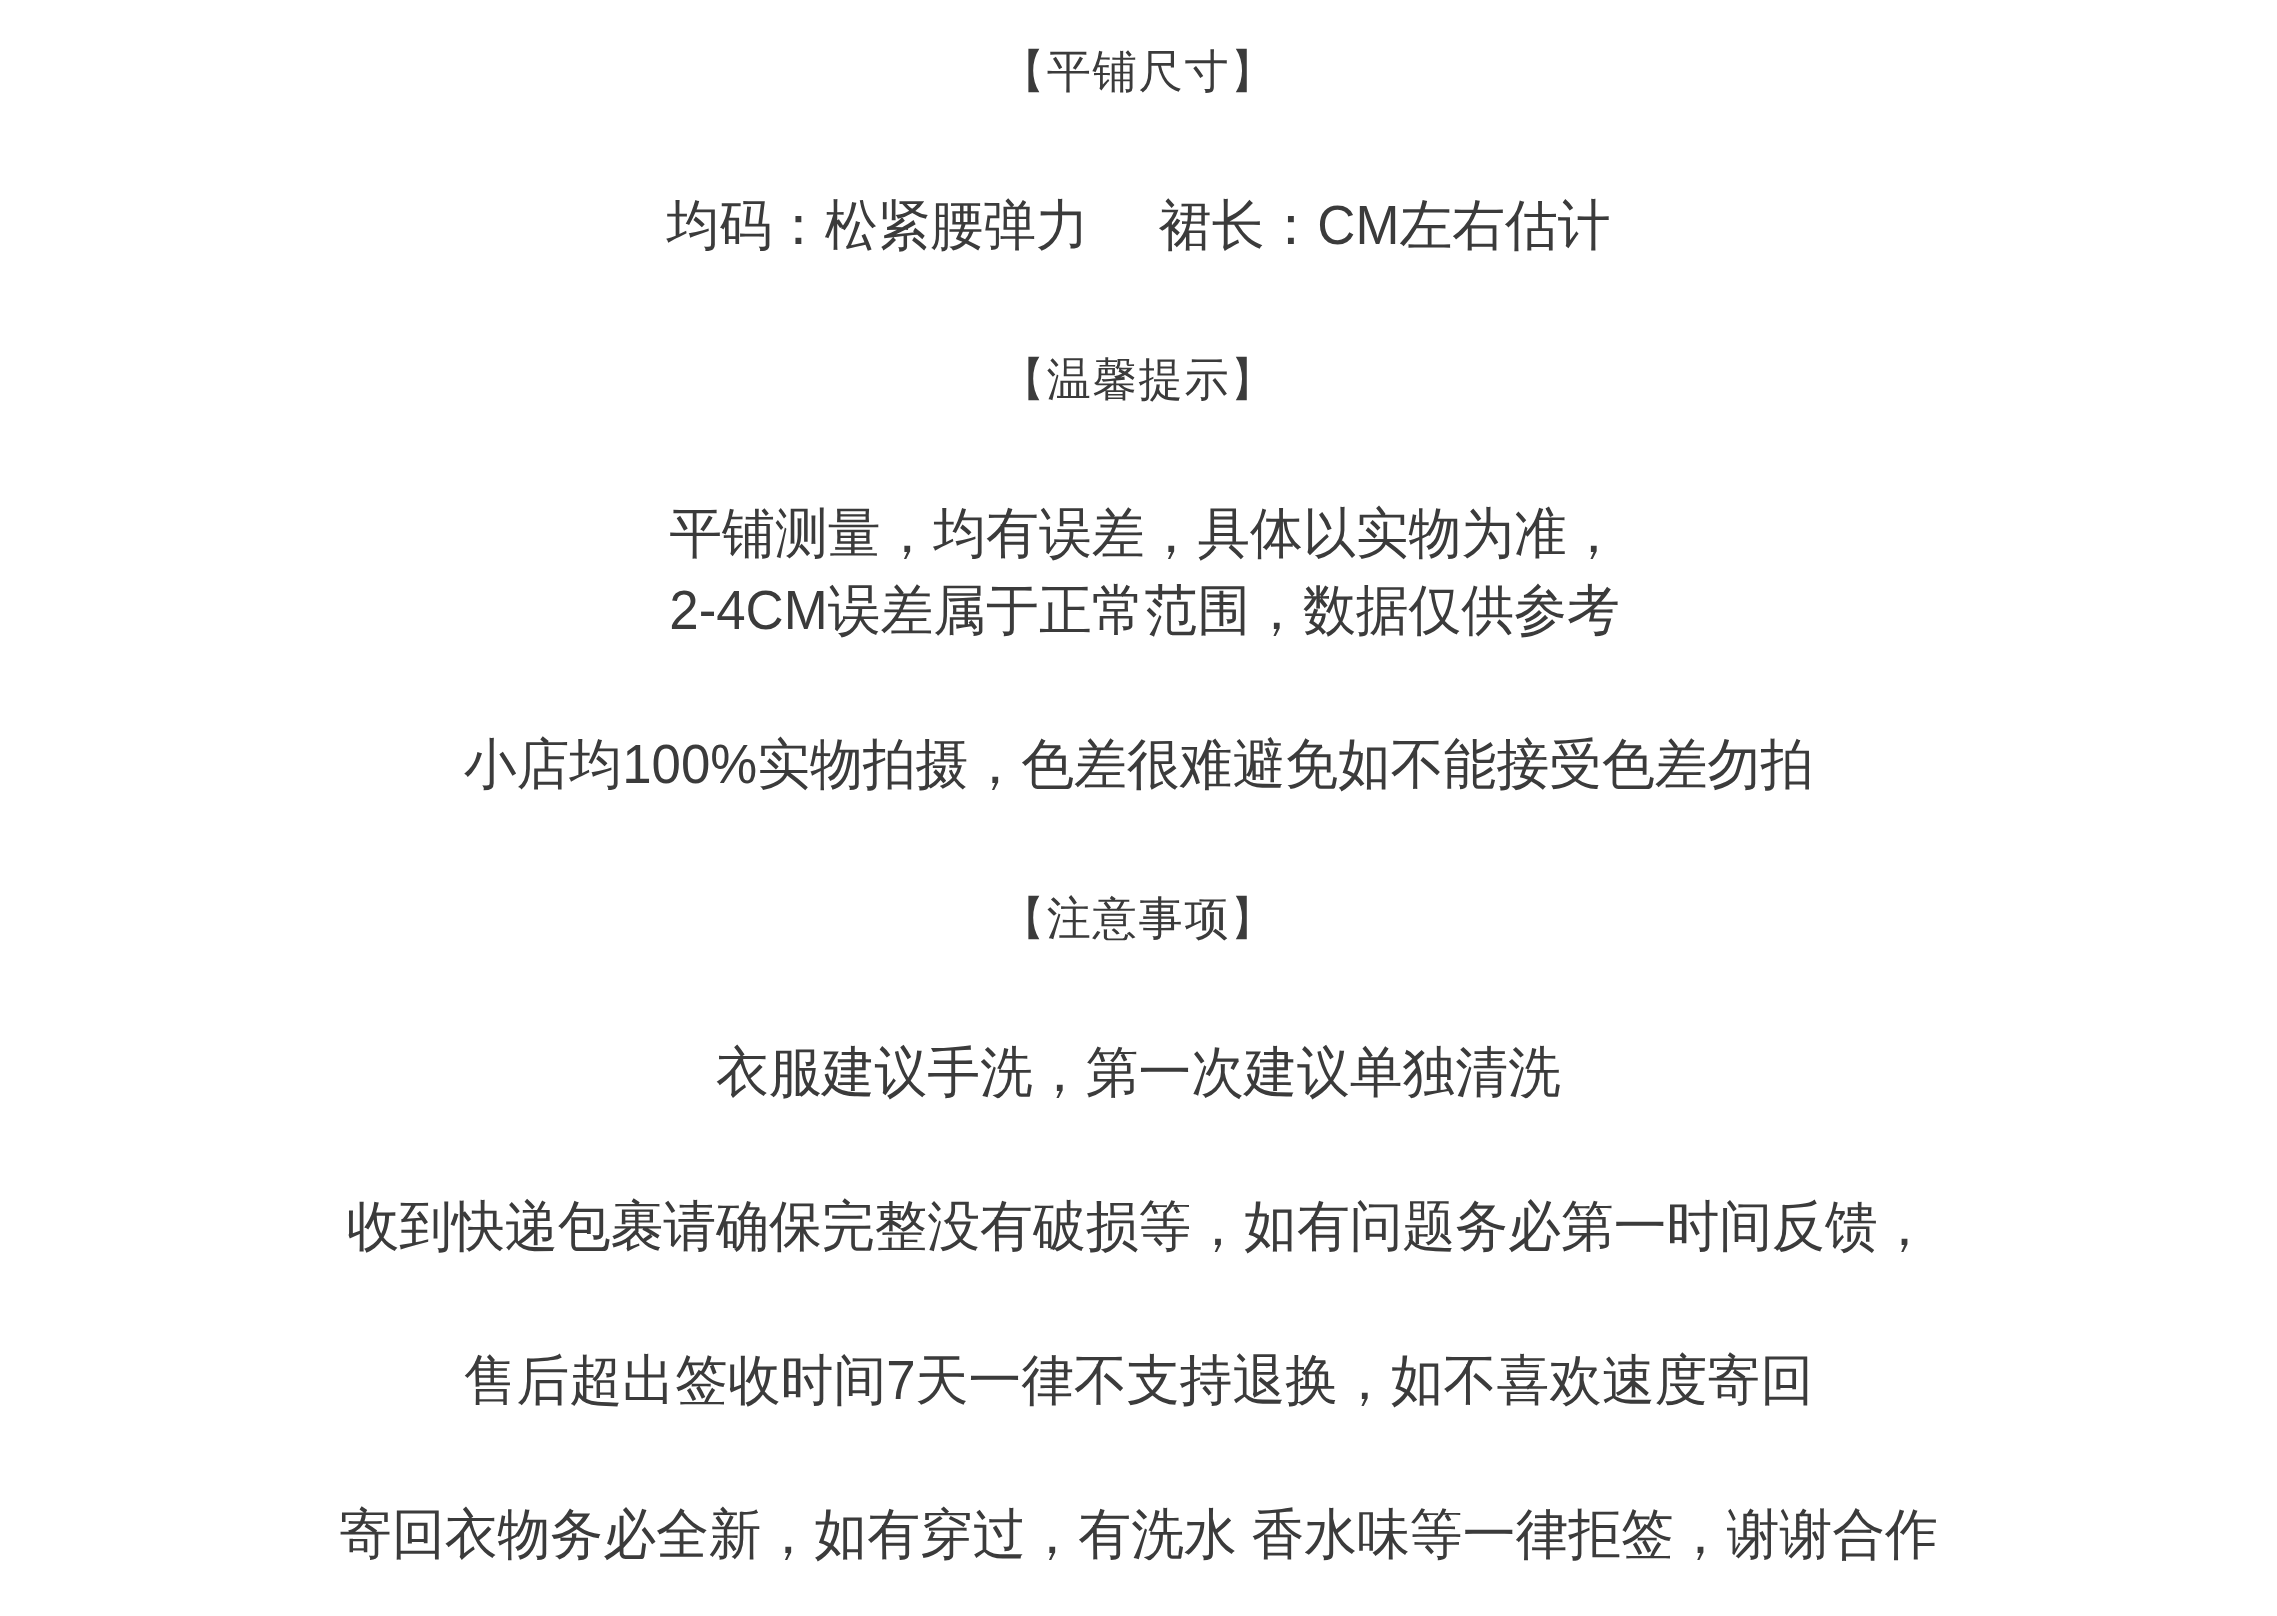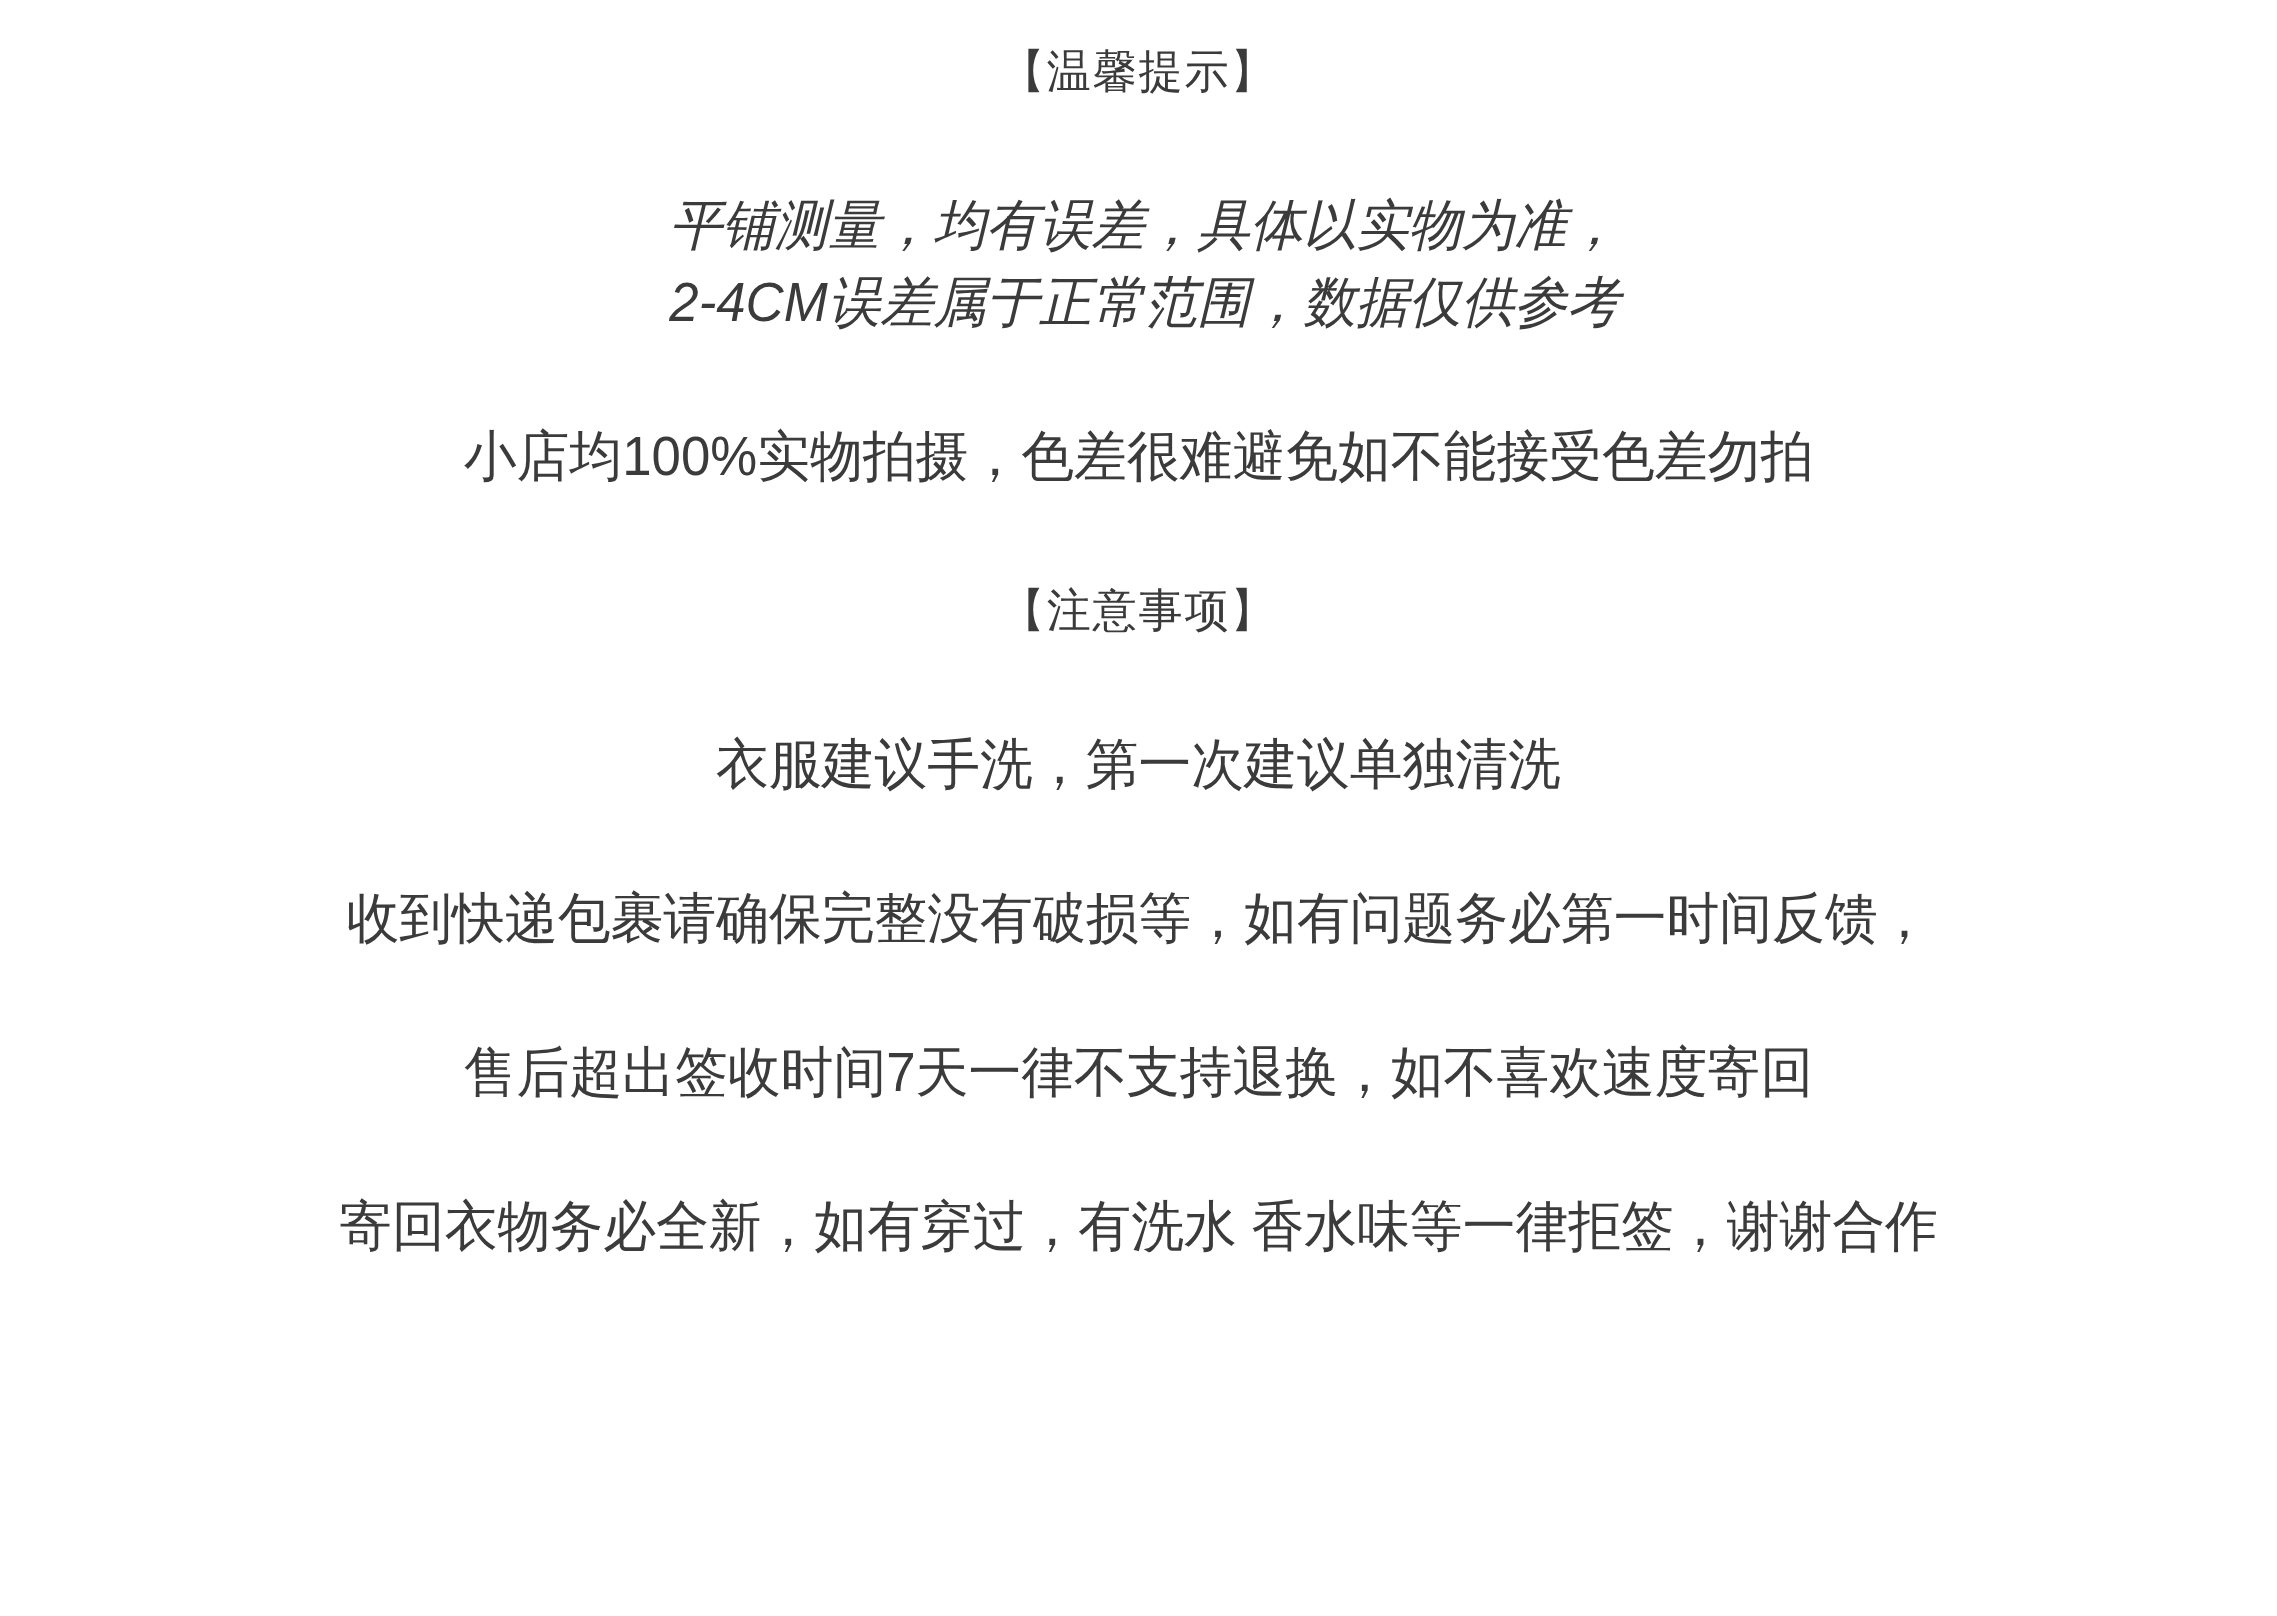--- a/index.html
+++ b/index.html
@@ -28,36 +28,42 @@
     white-space: nowrap;
     transform: scaleX(0.96);
     transform-origin: center;
   }
   .heading {
     font-size: 46px;
     letter-spacing: 1.8px;
   }
   .para {
     margin: 0 0 77px 12px;
-    font-style: italic;
   }
   .para .line {
     margin: 0;
   }
   .size-line {
     display: flex;
     justify-content: center;
     gap: 73px;
   }
 </style>
 </head>
 <body>
 
 <div class="page">
 
+  <section>
+    <div class="line heading">【平铺尺寸】</div>
+    <div class="line size-line">
+      <span>均码：松紧腰弹力</span>
+      <span>裙长：CM左右估计</span>
+    </div>
+  </section>
 
   <section>
     <div class="line heading">【温馨提示】</div>
     <div class="para">
       <div class="line">平铺测量，均有误差，具体以实物为准，</div>
       <div class="line">2-4CM误差属于正常范围，数据仅供参考</div>
     </div>
     <div class="line">小店均100%实物拍摄，色差很难避免如不能接受色差勿拍</div>
   </section>
 

